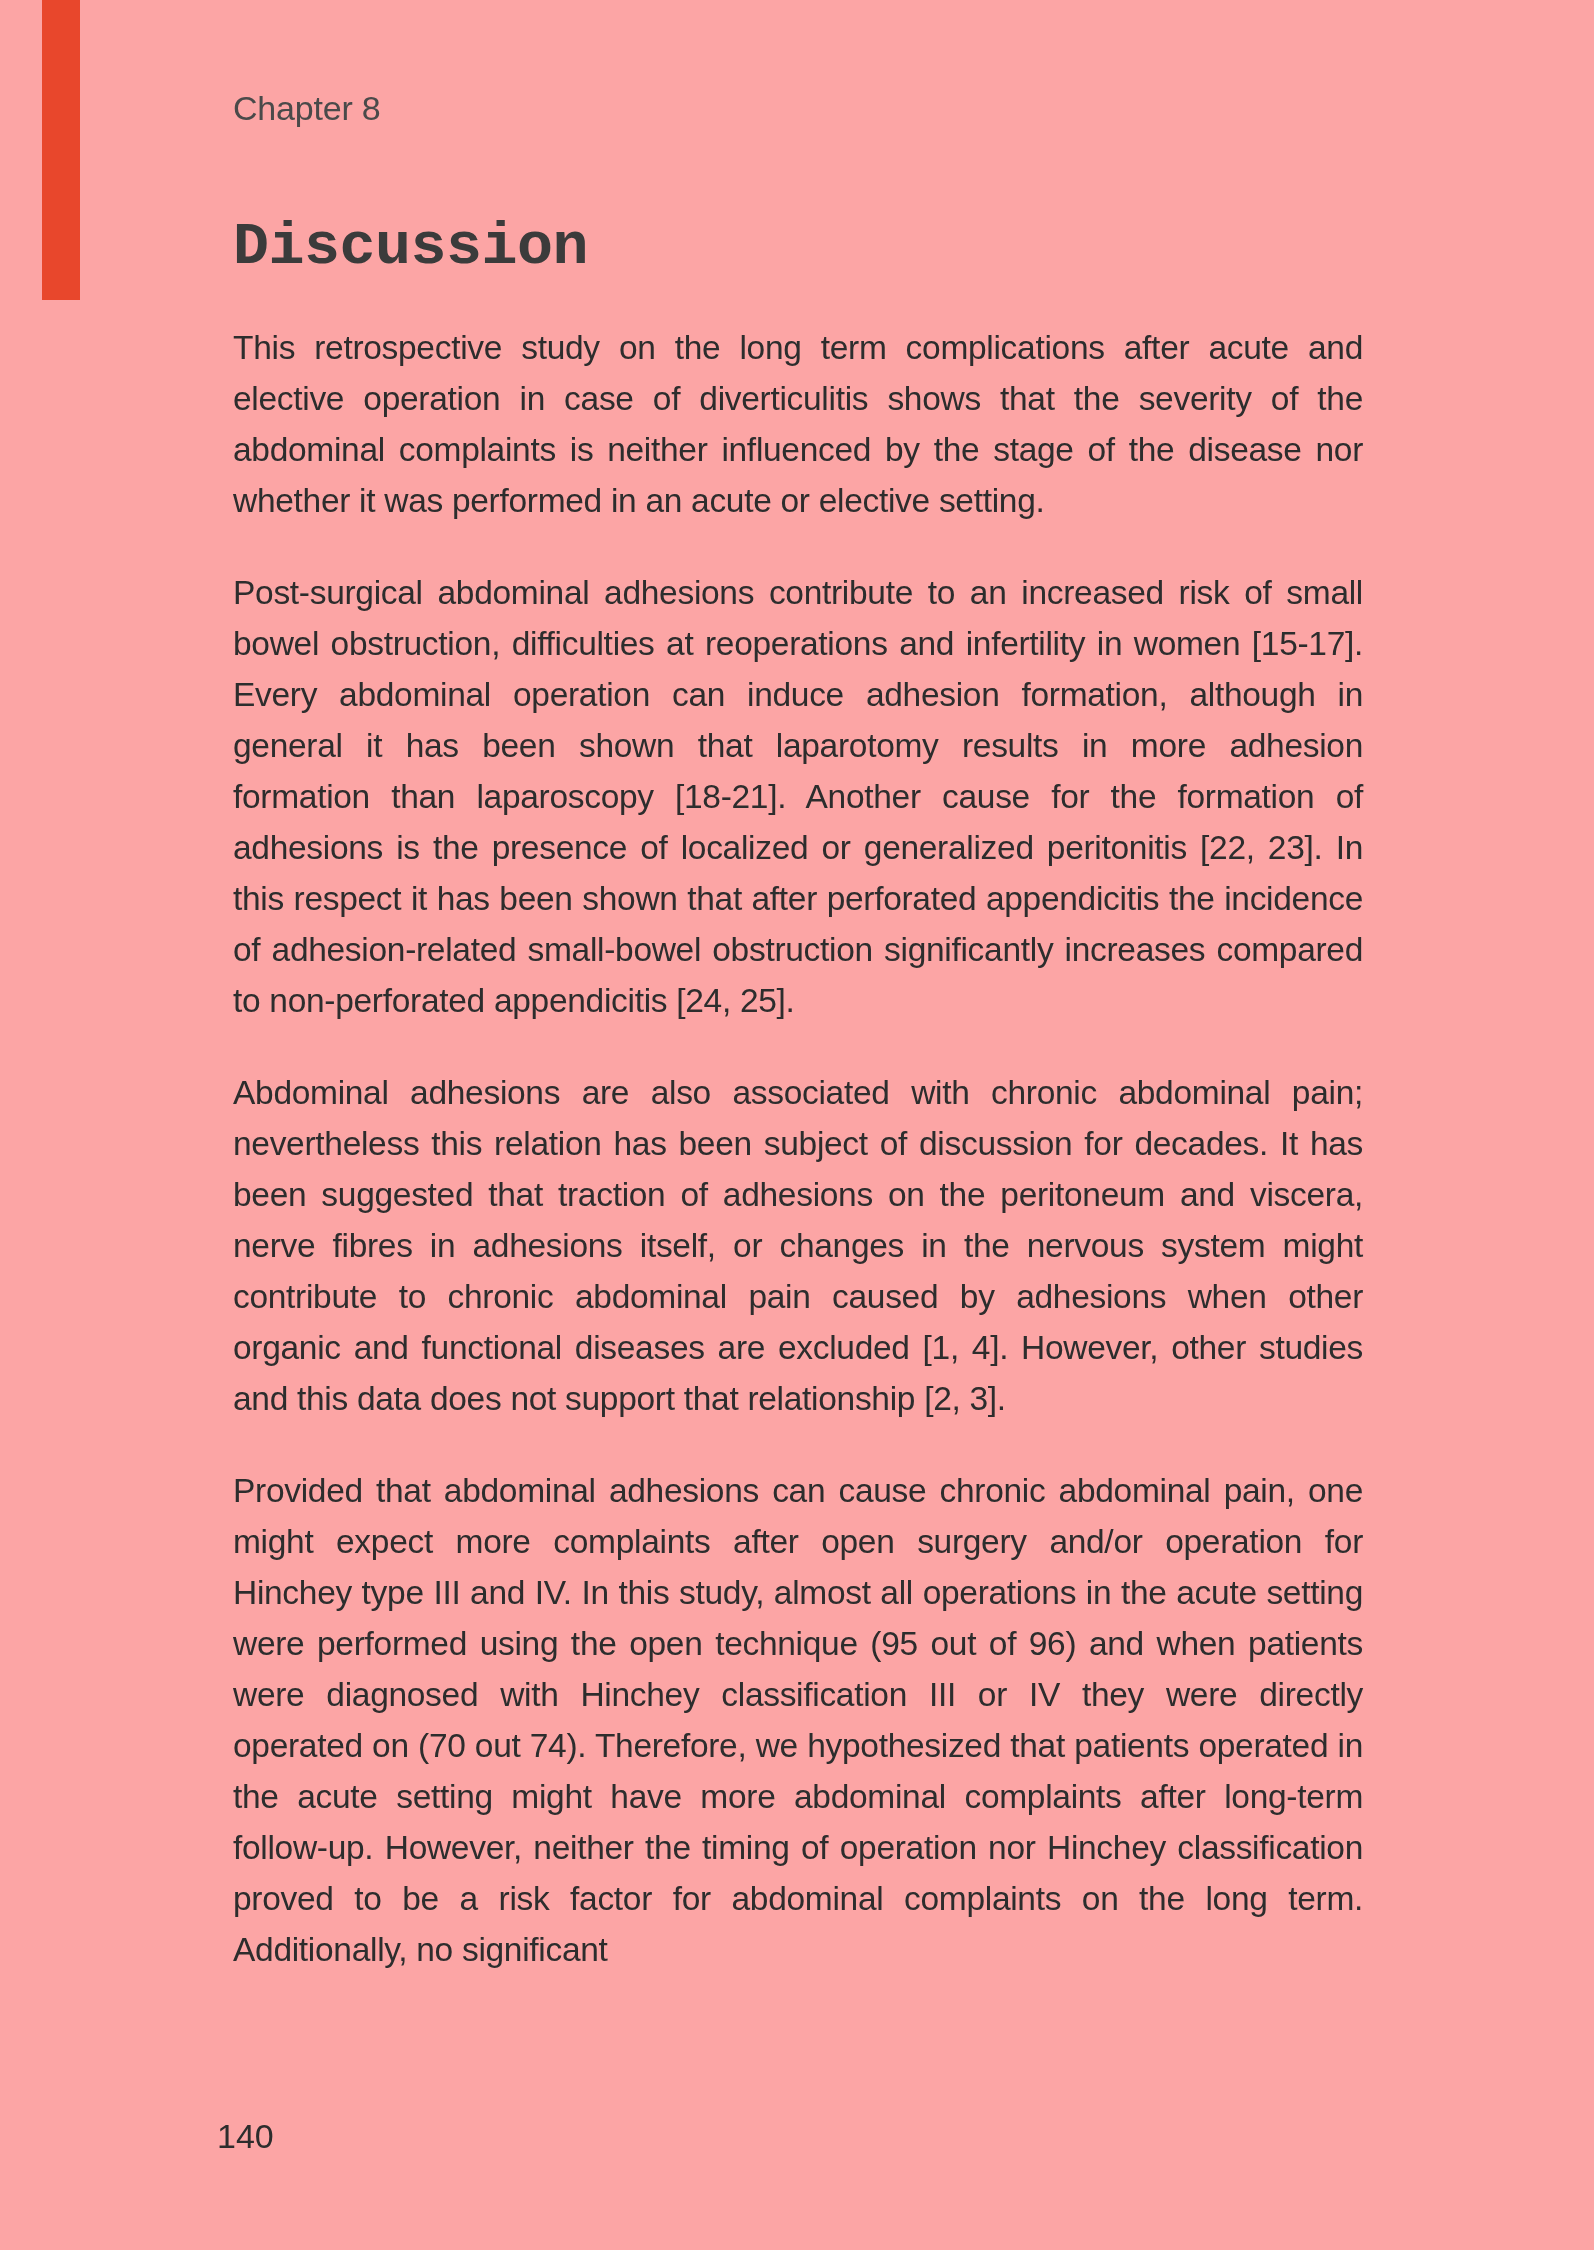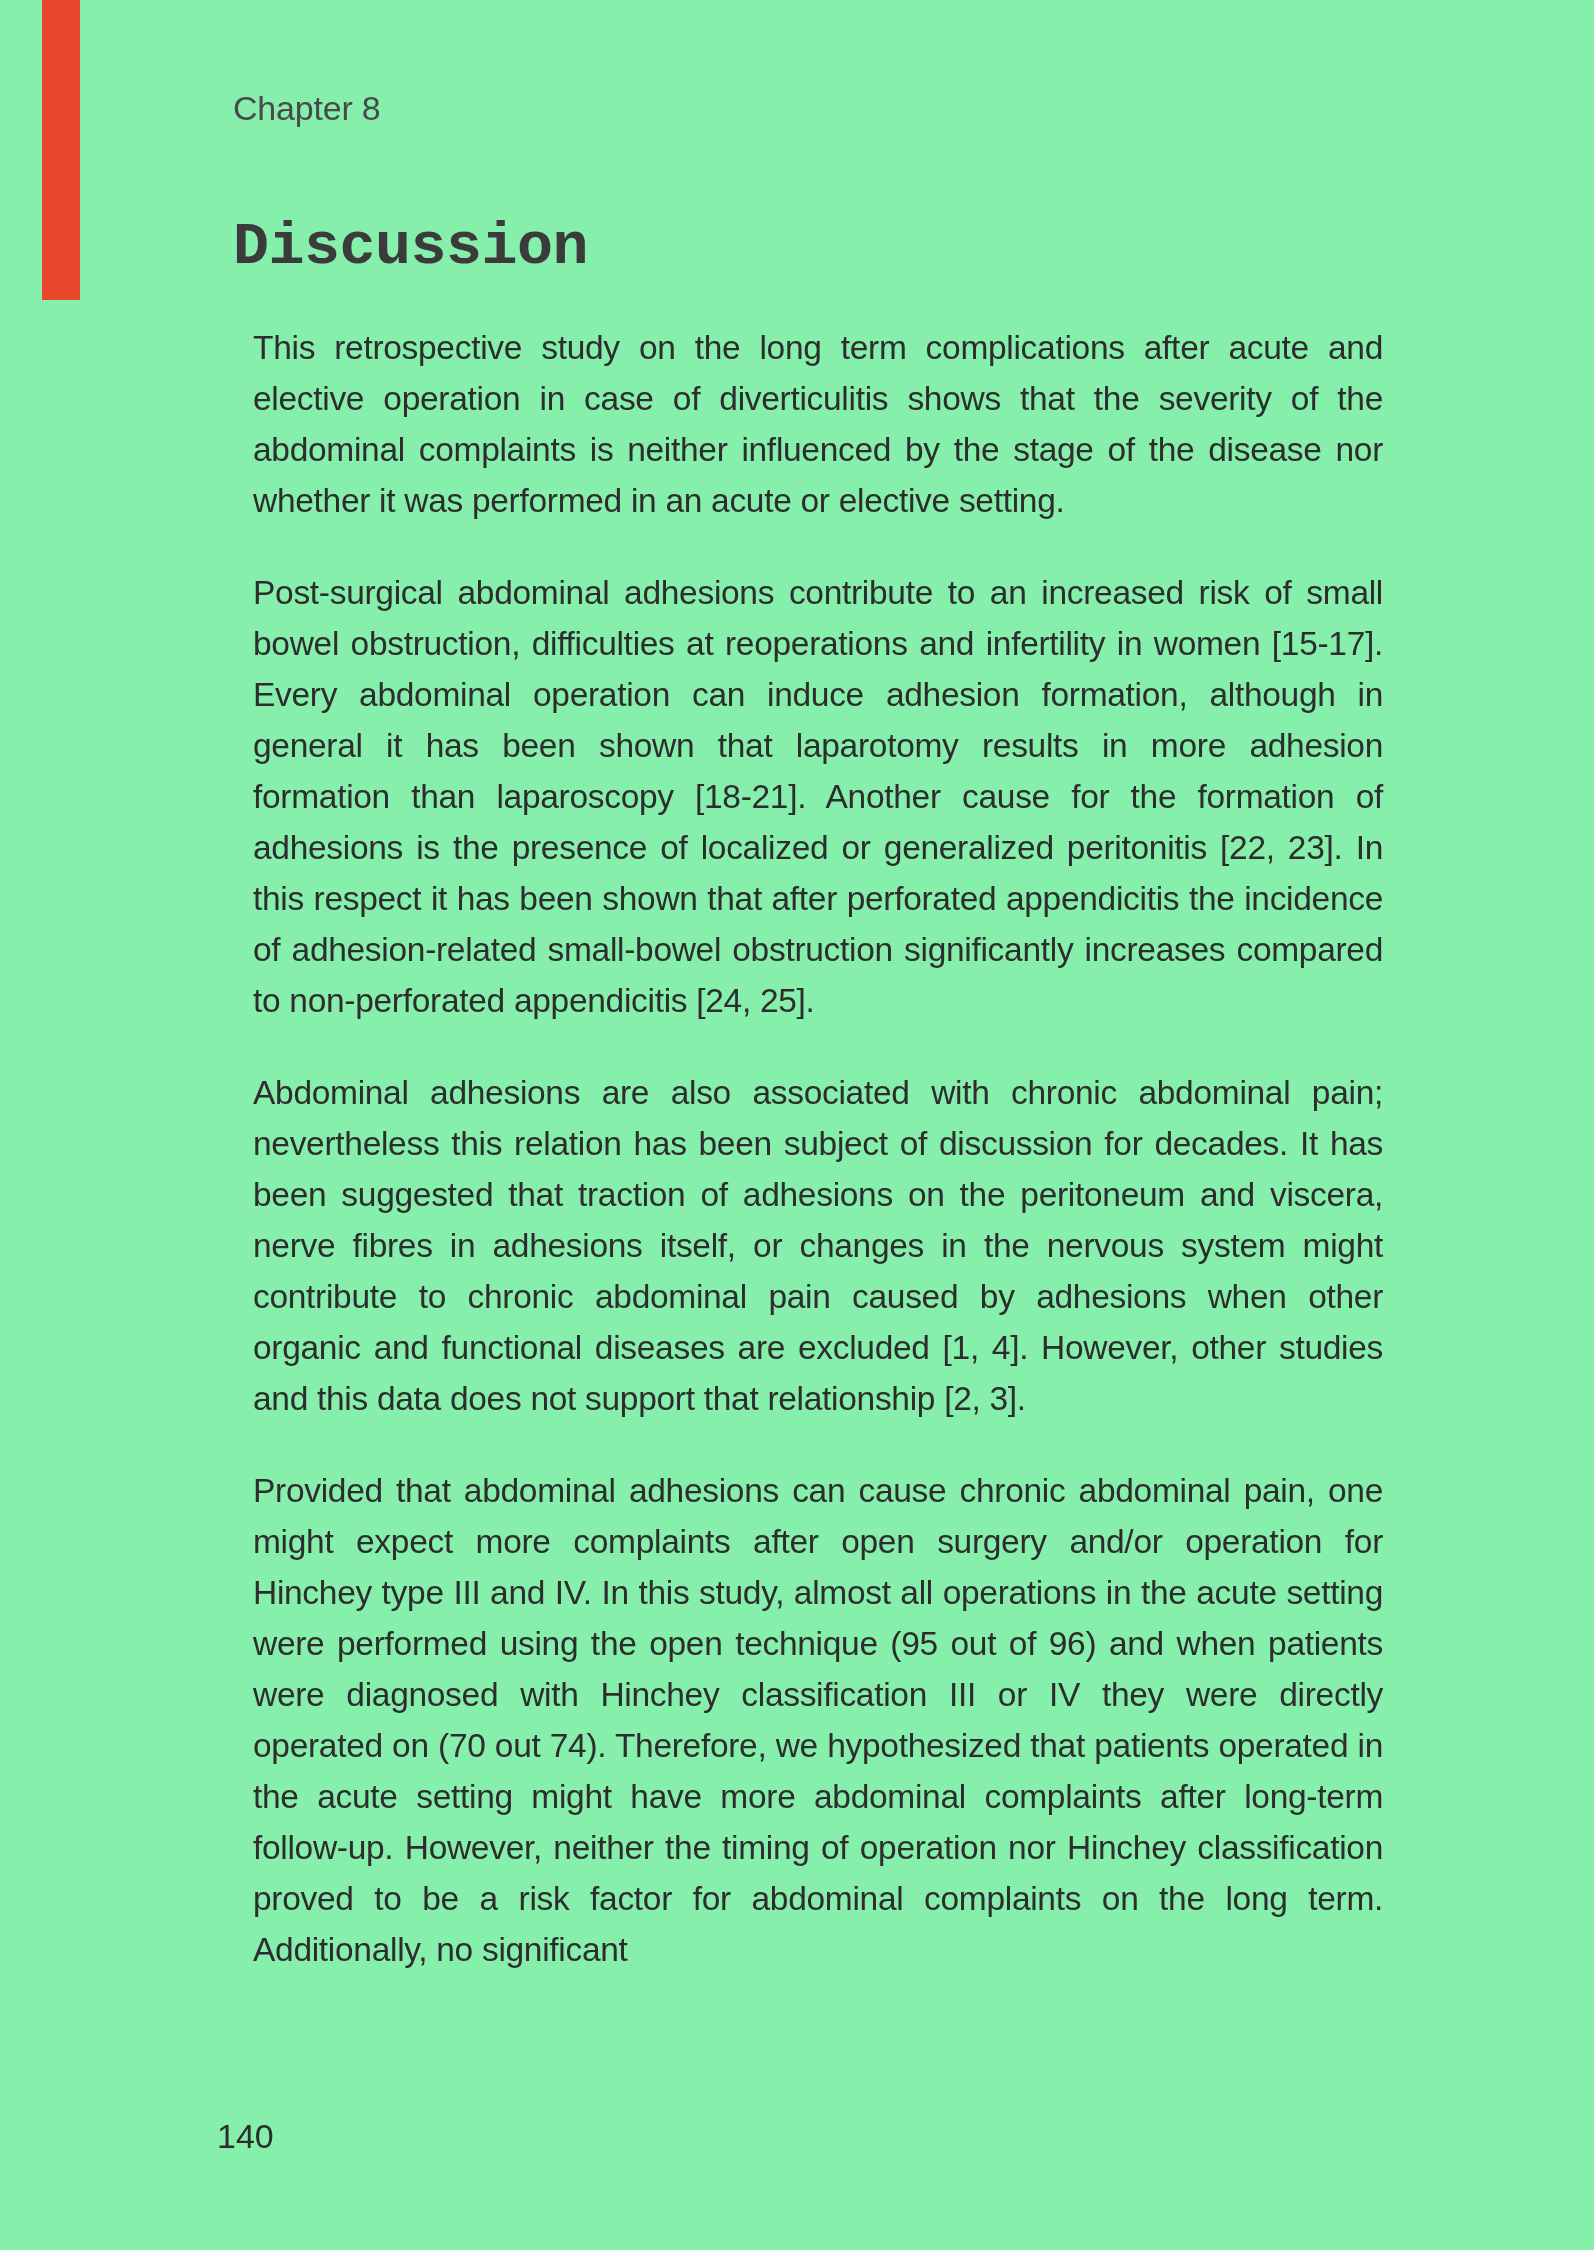--- a/index.html
+++ b/index.html
@@ -1,21 +1,21 @@
 <!DOCTYPE html>
 <html><head>
 <meta charset="utf-8">
 <style>
   * { margin: 0; padding: 0; box-sizing: border-box; }
   html, body { background: #ffffff; }
   .page {
     position: relative;
     width: 1594px;
     height: 2250px;
-    background: #86efac;
+    background: #fca5a5;
     overflow: hidden;
     font-family: "Liberation Sans", sans-serif;
   }
   .accent-bar {
     position: absolute;
     left: 42px;
     top: 0;
     width: 38px;
     height: 300px;
   }
@@ -38,21 +38,20 @@
     line-height: 68px;
     color: #3b3b3b;
     letter-spacing: -0.5px;
   }
   .body-text {
     position: absolute;
     left: 233px;
     top: 322px;
     width: 1130px;
     color: #2d2d2d;
-    margin-left: 20px;
   }
   .body-text p {
     font-size: 33.5px;
     line-height: 51px;
     letter-spacing: -0.3px;
     text-align: justify;
   }
   .body-text p + p {
     margin-top: 41px;
   }

